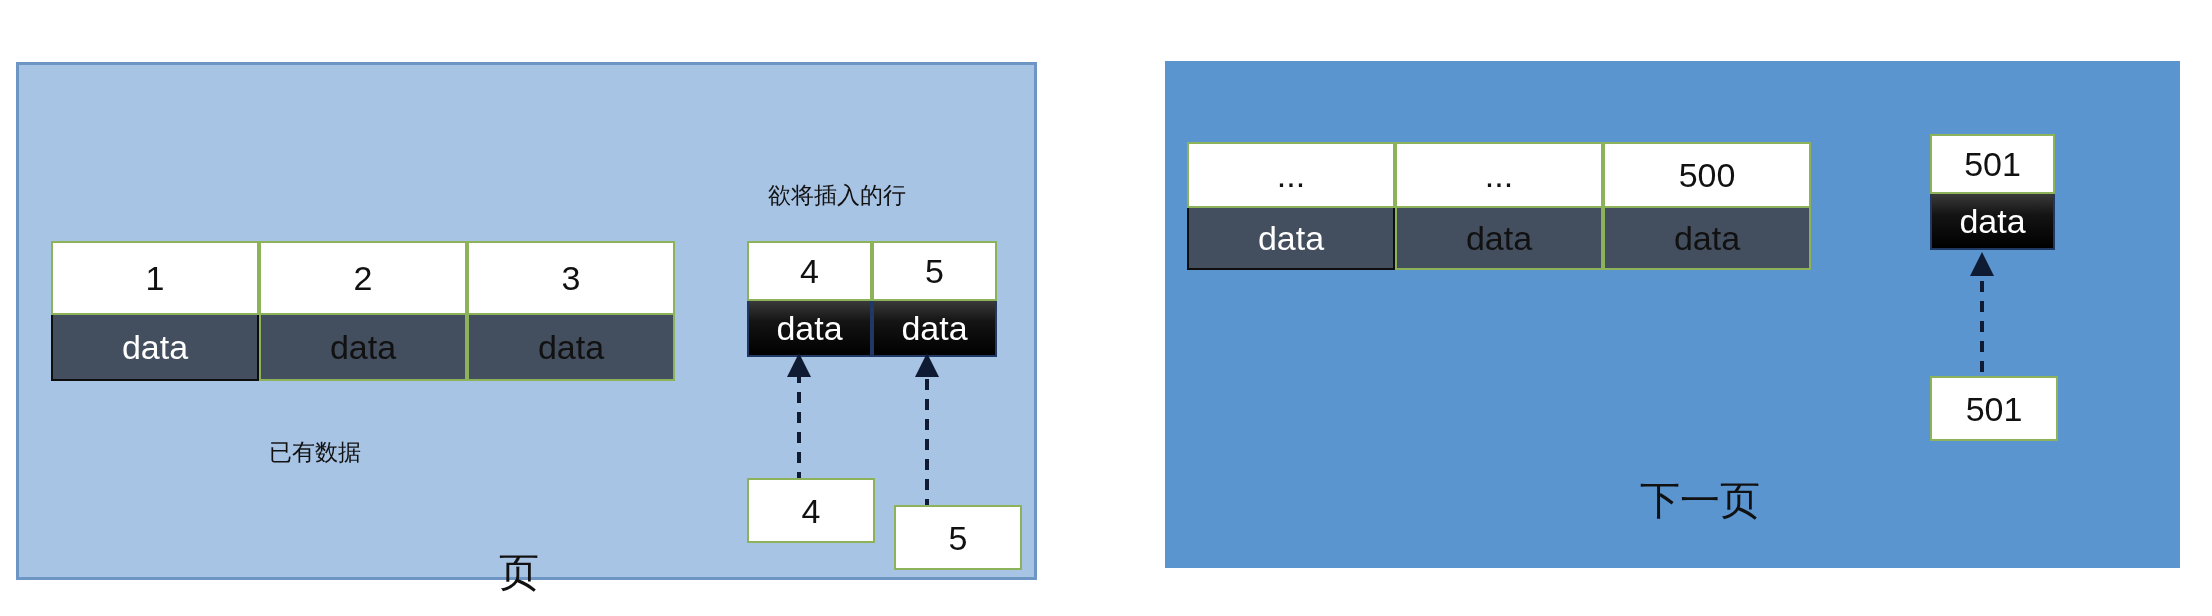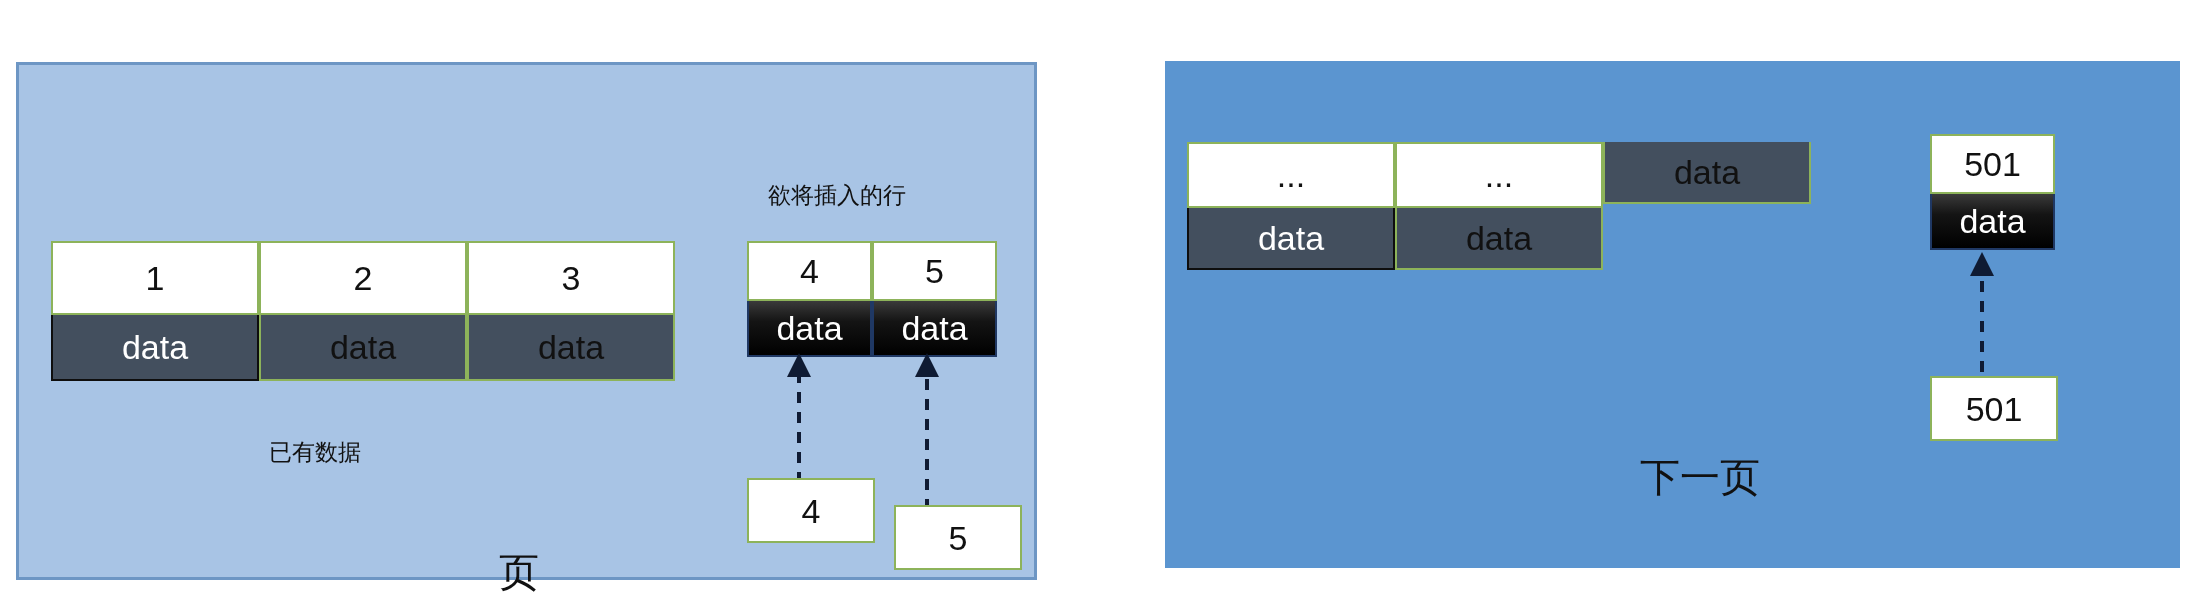--- a/index.html
+++ b/index.html
@@ -118,34 +118,35 @@
     <div class="grid" id="tbl-right" style="left:20px;top:79px;">
       <div class="col">
         <div class="cell head">...</div>
         <div class="cell slate first">data</div>
       </div>
       <div class="col">
         <div class="cell head">...</div>
         <div class="cell slate">data</div>
       </div>
       <div class="col">
+        <div class="cell head">500</div>
         <div class="cell slate">data</div>
       </div>
     </div>
 
     <div class="grid" id="tbl-right-new" style="left:763px;top:71px;">
       <div class="col">
         <div class="cell head">501</div>
         <div class="cell black">data</div>
       </div>
     </div>
 
     <svg class="arrow" style="left:795px;top:187px;width:40px;height:125px;" viewBox="0 0 40 125">
       <line x1="20" y1="122" x2="20" y2="22" stroke="#0f1b33" stroke-width="4" stroke-dasharray="11,9"></line>
       <polygon points="20,2 8,26 32,26" fill="#0f1b33"></polygon>
     </svg>
 
     <div class="srcbox" style="left:763px;top:313px;width:128px;height:65px;">501</div>
 
-    <div class="panel-label" style="left:473px;top:394px;">下一页</div>
+    <div class="panel-label" style="left:473px;top:417px;">下一页</div>
   </div>
 
 </div>
 
 </body></html>

